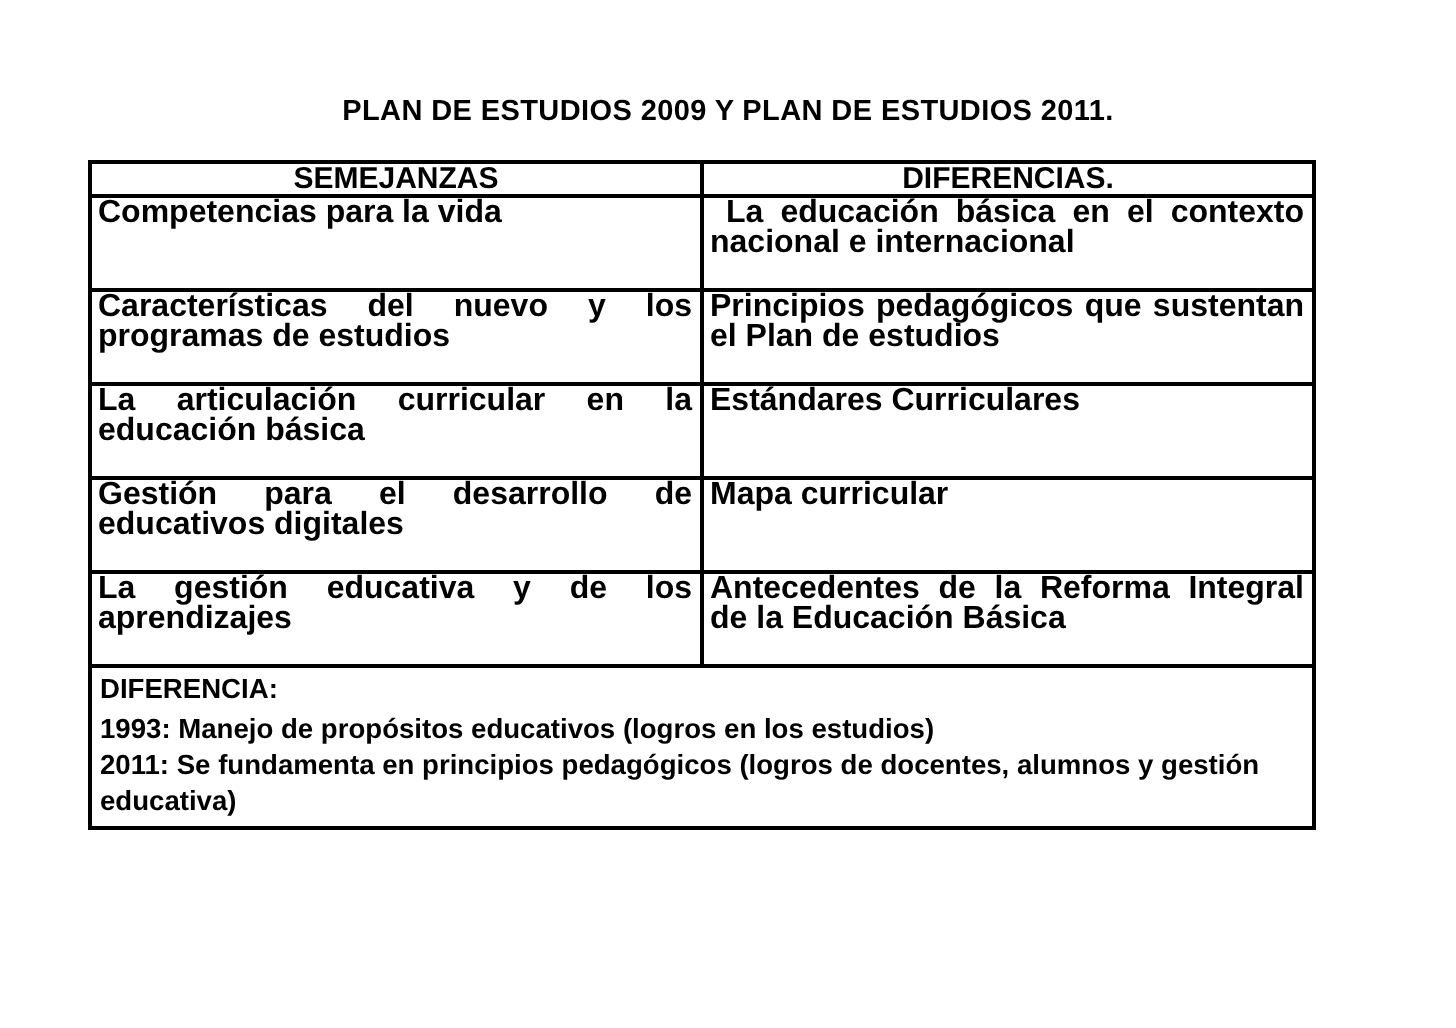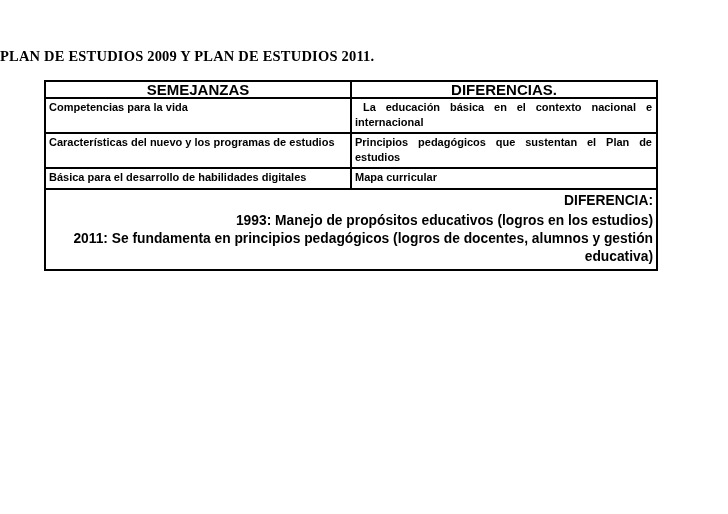--- a/index.html
+++ b/index.html
@@ -8,21 +8,22 @@
     background: #ffffff;
     color: #000000;
     font-family: "Liberation Sans", sans-serif;
     position: relative;
     overflow: hidden;
   }
   .title {
     position: absolute;
     top: 48px; left: 0;
     width: 728px;
-    font-family: Liberation Serif, serif;
+    text-align: center;
+    font-family: Liberation Sans, sans-serif;
     font-weight: bold;
     font-size: 14.5px;
     line-height: 16px;
     letter-spacing: 0.2px;
   }
   table.doc-table {
     position: absolute;
     top: 80px; left: 44px;
     width: 614px;
     border-collapse: collapse;
@@ -35,35 +36,35 @@
     width: 50%;
     font-size: 15px;
     line-height: 15px;
     height: 14px;
     padding: 0;
     font-weight: bold;
     text-align: center;
     vertical-align: middle;
   }
   .doc-table td.cell {
-    font-size: 11px;
+    font-size: 16px;
     font-weight: bold;
     line-height: 14.5px;
-    padding: 1px 4px 3px 3px;
+    padding: 1px 4px 15px 3px;
     text-align: justify;
     vertical-align: top;
   }
   
   .doc-table tbody tr:first-child td:nth-child(2) { text-indent: 8px; border-radius: 16px; }
   .doc-table td.footer-cell {
     font-size: 13.8px;
     font-weight: bold;
     line-height: 18px;
     padding: 2px 3px 3px 4px;
-    text-align: right;
+    text-align: left;
     vertical-align: top;
   }
   .footer-cell .footer-line:first-child { margin-bottom: 2px; }
 </style>
 </head>
 <body>
 
 <div class="title">PLAN DE ESTUDIOS 2009 Y PLAN DE ESTUDIOS 2011.</div>
 
 <table class="doc-table">
@@ -76,22 +77,30 @@
   <tbody>
     <tr>
       <td class="cell">Competencias para la vida</td>
       <td class="cell">La educación básica en  el contexto nacional e internacional</td>
     </tr>
     <tr>
       <td class="cell">Características del nuevo  y los programas de estudios</td>
       <td class="cell">Principios pedagógicos que sustentan el Plan de estudios</td>
     </tr>
     <tr>
-      <td class="cell">Básica para el desarrollo de habilidades digitales</td>
+      <td class="cell">La articulación curricular en la educación básica</td>
+      <td class="cell">Estándares Curriculares</td>
+    </tr>
+    <tr>
+      <td class="cell">Gestión para el desarrollo de educativos digitales</td>
       <td class="cell">Mapa curricular</td>
+    </tr>
+    <tr>
+      <td class="cell">La gestión educativa y de los aprendizajes</td>
+      <td class="cell">Antecedentes de la Reforma Integral de la Educación Básica</td>
     </tr>
     <tr>
       <td class="footer-cell" colspan="2">
         <div class="footer-line">DIFERENCIA:</div>
         <div class="footer-line">1993: Manejo de propósitos educativos (logros en los estudios)</div>
         <div class="footer-line">2011:  Se fundamenta en principios pedagógicos (logros de docentes, alumnos y gestión educativa)</div>
       </td>
     </tr>
   </tbody>
 </table>

